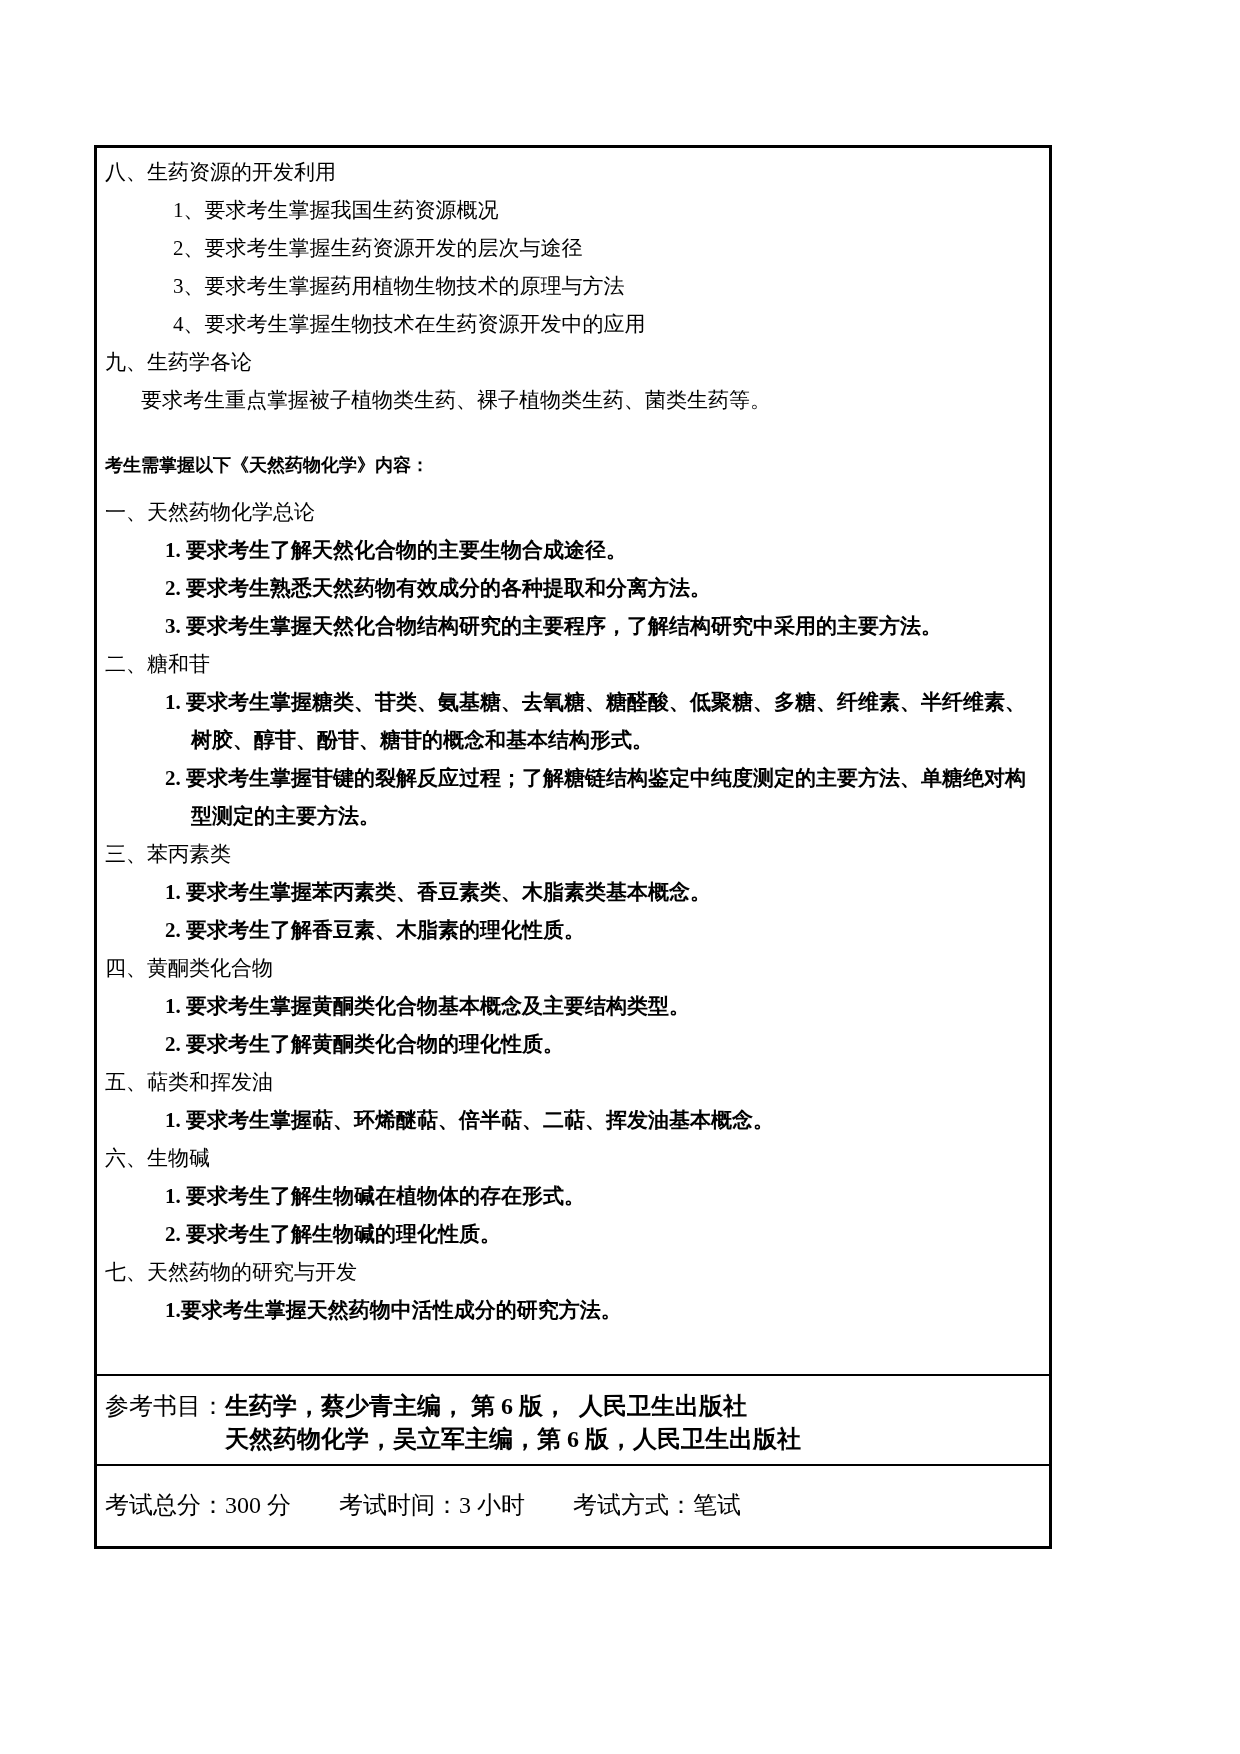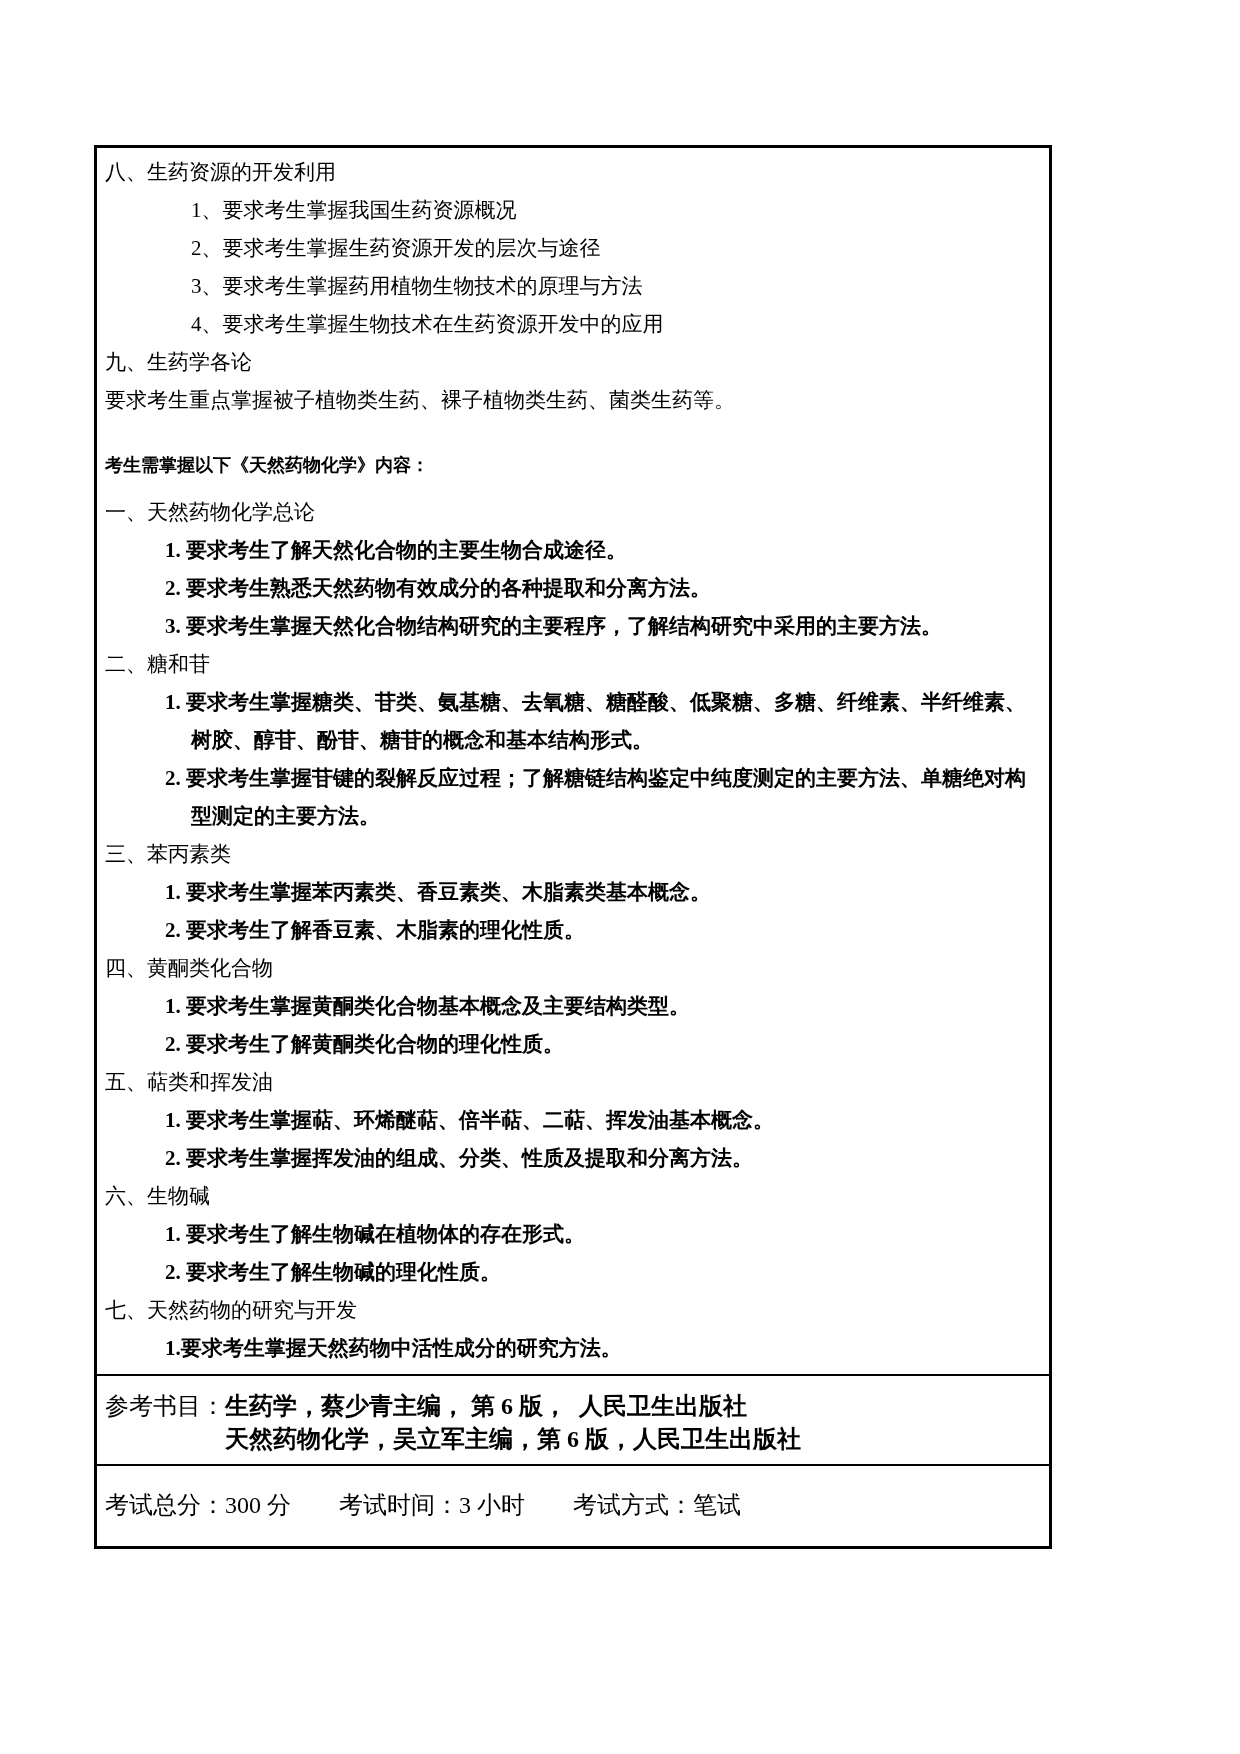--- a/index.html
+++ b/index.html
@@ -48,23 +48,24 @@
   .part1 {
     font-size: 21px;
     line-height: 38px;
   }
   .sec-h {
     font-size: 21px;
     line-height: 38px;
     font-weight: normal;
   }
   .p1-item {
-    margin-left: 86px;
+    margin-left: 68px;
   }
   .p1-note {
+    margin-left: 36px;
   }
   
   .part2-title {
     font-size: 18px;
     line-height: 40px;
     font-weight: bold;
     margin-top: 26px;
     margin-bottom: 8px;
   }
   
@@ -136,21 +137,20 @@
         <div class="sec-h">三、苯丙素类</div>
         <div class="p2-item">1. 要求考生掌握苯丙素类、香豆素类、木脂素类基本概念。</div>
         <div class="p2-item">2. 要求考生了解香豆素、木脂素的理化性质。</div>
 
         <div class="sec-h">四、黄酮类化合物</div>
         <div class="p2-item">1. 要求考生掌握黄酮类化合物基本概念及主要结构类型。</div>
         <div class="p2-item">2. 要求考生了解黄酮类化合物的理化性质。</div>
 
         <div class="sec-h">五、萜类和挥发油</div>
         <div class="p2-item">1. 要求考生掌握萜、环烯醚萜、倍半萜、二萜、挥发油基本概念。</div>
-        <div class="p2-item">2. 要求考生掌握挥发油的组成、分类、性质及提取和分离方法。</div>
 
         <div class="sec-h">六、生物碱</div>
         <div class="p2-item">1. 要求考生了解生物碱在植物体的存在形式。</div>
         <div class="p2-item">2. 要求考生了解生物碱的理化性质。</div>
 
         <div class="sec-h">七、天然药物的研究与开发</div>
         <div class="p2-item">1.要求考生掌握天然药物中活性成分的研究方法。</div>
       </div>
 
     </div>

